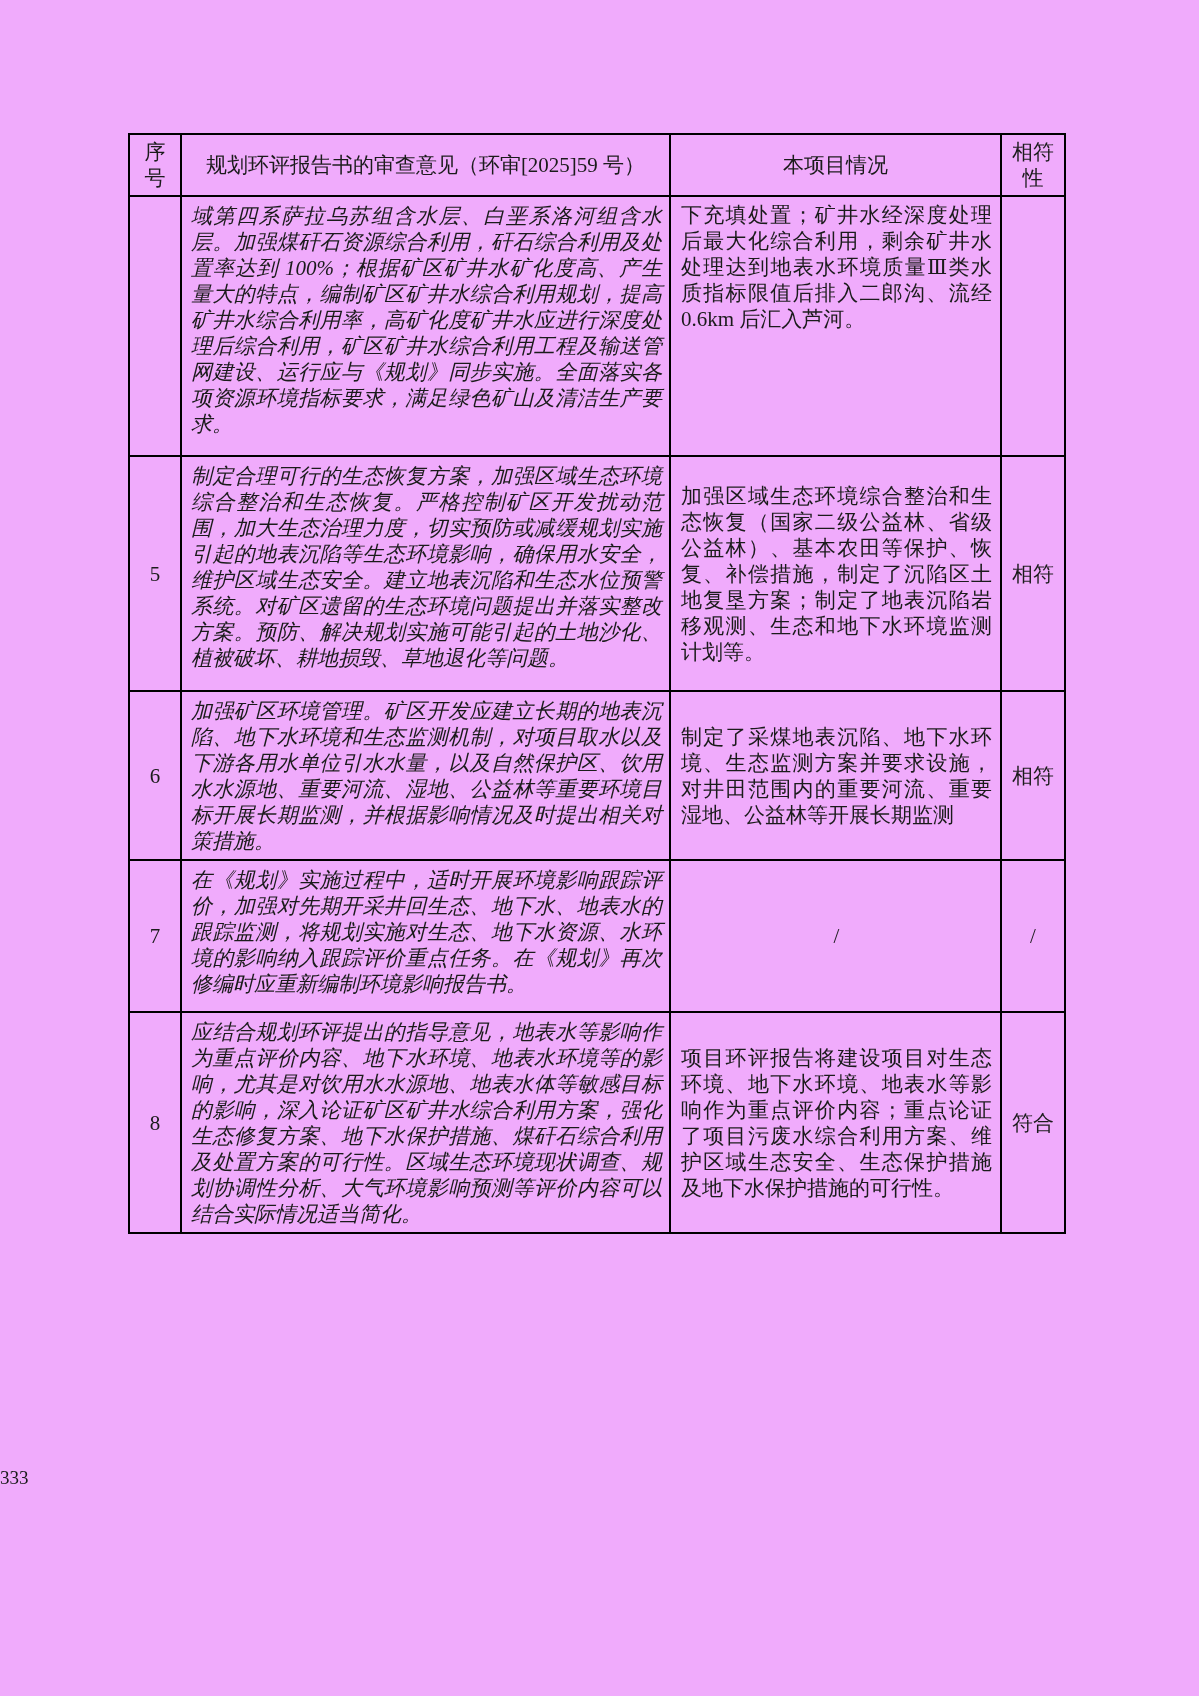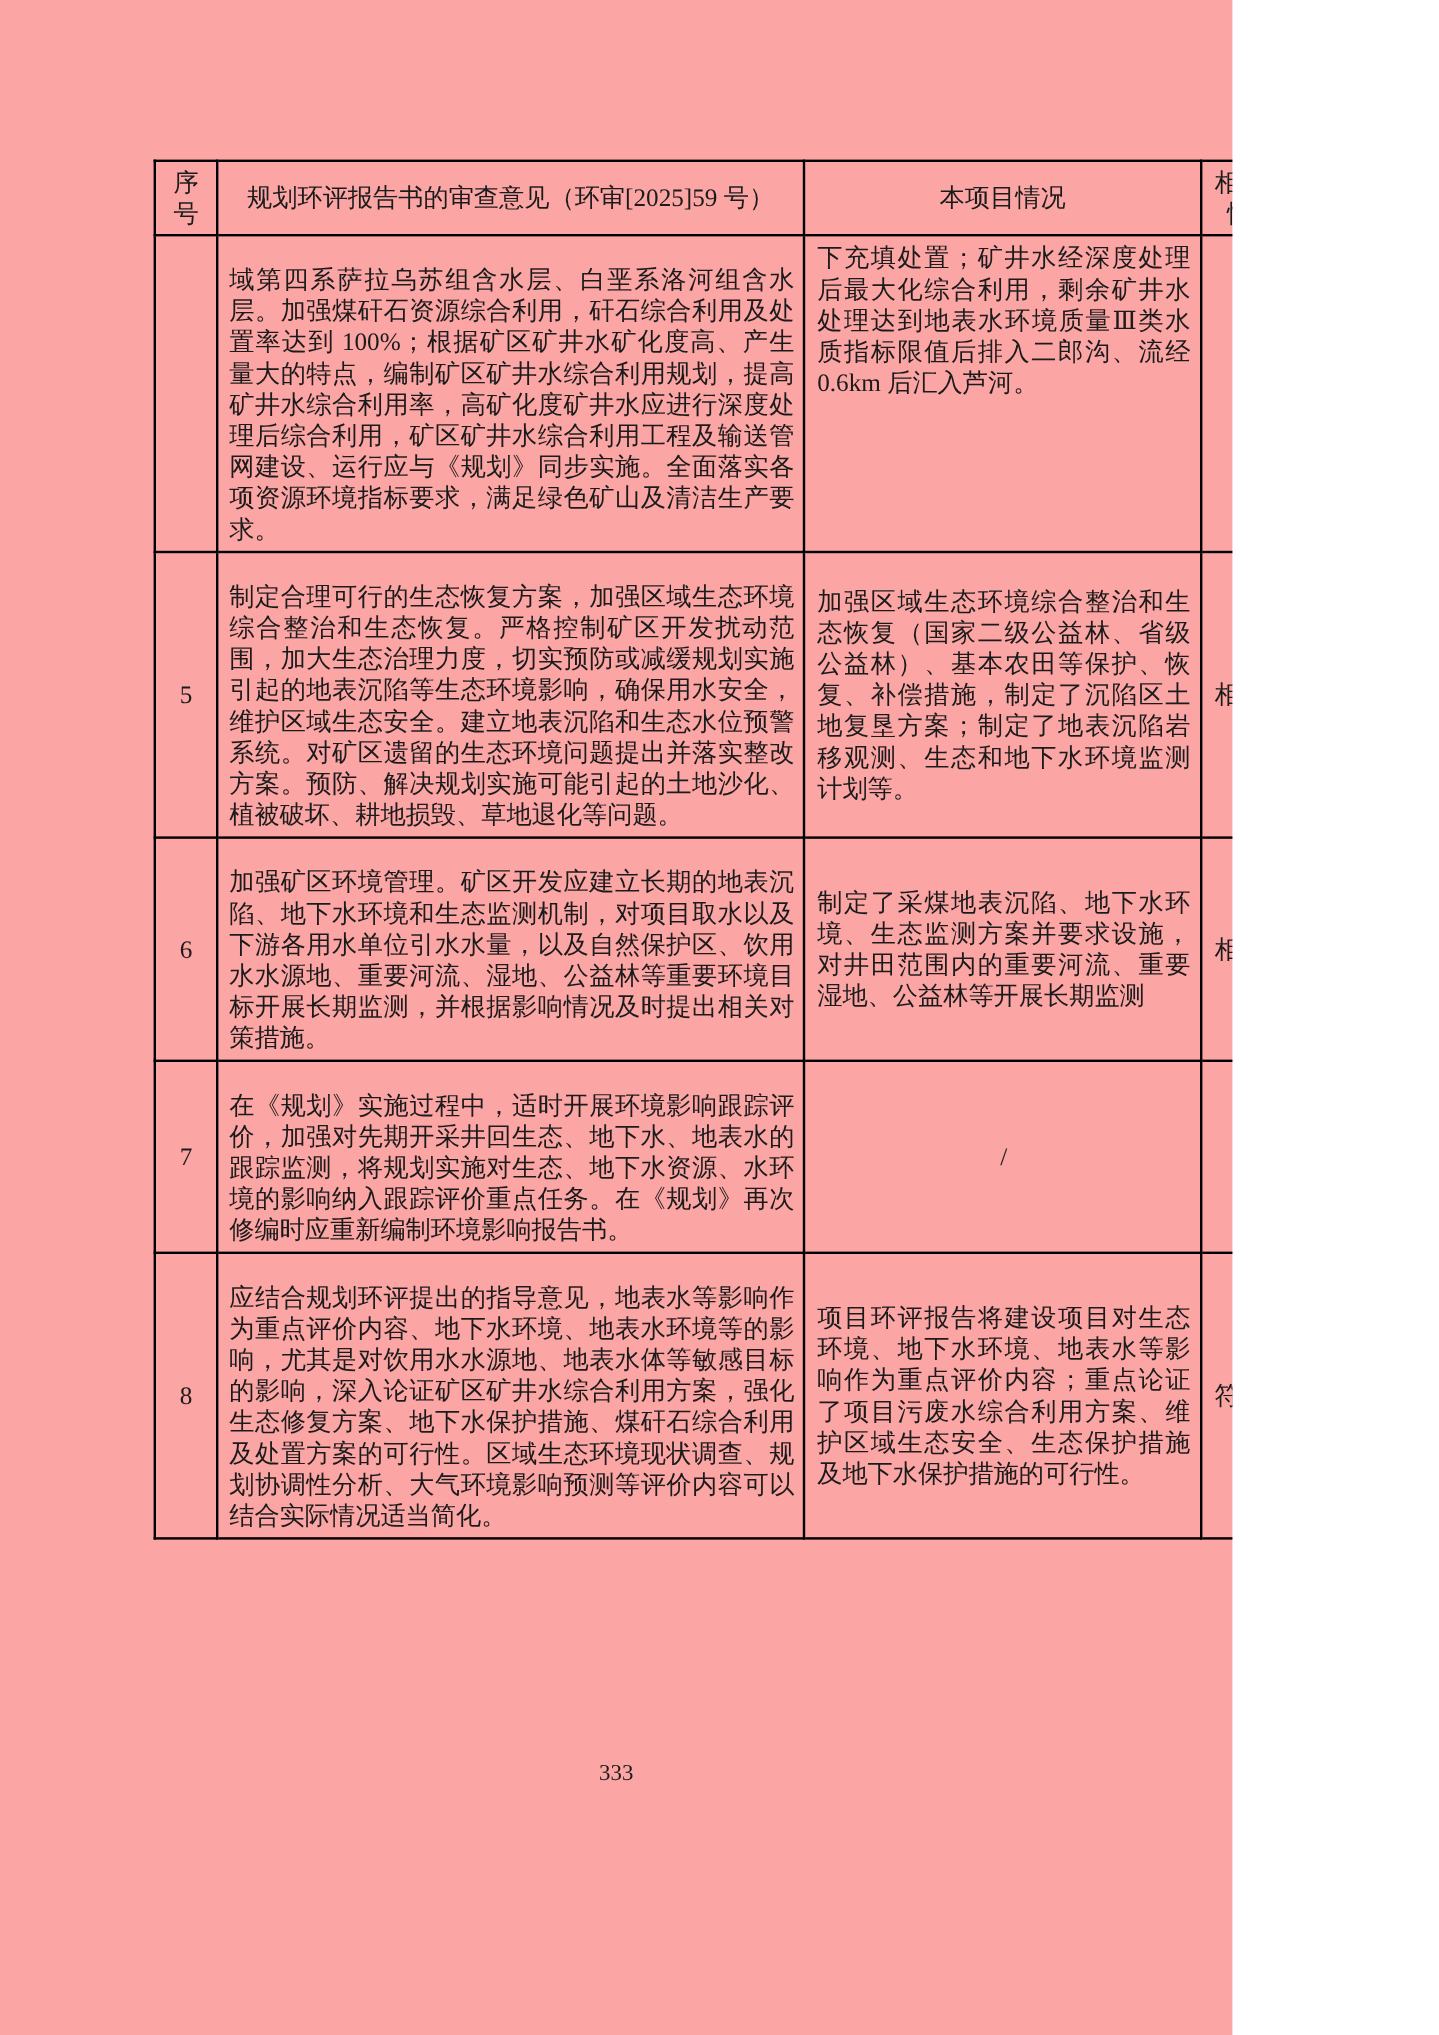--- a/index.html
+++ b/index.html
@@ -2,23 +2,23 @@
 <html><head>
 <meta charset="utf-8">
 <style>
   html, body {
     margin: 0;
     padding: 0;
     background: #ffffff;
   }
   .page {
     position: relative;
-    width: 1027px;
+    width: 1199px;
     height: 1696px;
-    background: #fca5a5;
+    background: #f0abfc;
     font-family: "Liberation Serif", "DejaVu Serif", serif;
     color: #1b1b1b;
     overflow: hidden;
   }
   table.review-table {
     position: absolute;
     left: 128px;
     top: 133px;
     width: 936px;
     border-collapse: collapse;
@@ -51,42 +51,43 @@
   }
   td.no-cell, td.cf-cell {
     text-align: center;
     vertical-align: middle;
     padding: 2px 5px;
     word-break: break-all;
   }
   td.op-cell {
     text-align: justify;
     vertical-align: top;
-    padding: 23px 7px 5px 9px;
+    padding: 6px 7px 5px 9px;
     word-break: break-all;
+    font-style: italic;
   }
   td.pr-cell {
     text-align: justify;
     vertical-align: middle;
     padding: 5px 8px 5px 10px;
     word-break: break-all;
     margin-left: 12px;
   }
   td.pr-cell.top {
     vertical-align: top;
   }
   td.pr-cell.center {
     text-align: center;
   }
   .pageno {
     position: absolute;
     top: 1467px;
     left: 0;
     width: 100%;
-    text-align: center;
+    text-align: left;
     font-size: 19px;
     color: #1b1b1b;
   }
 </style>
 </head>
 <body>
 
 <div class="page">
 
   <table class="review-table">

